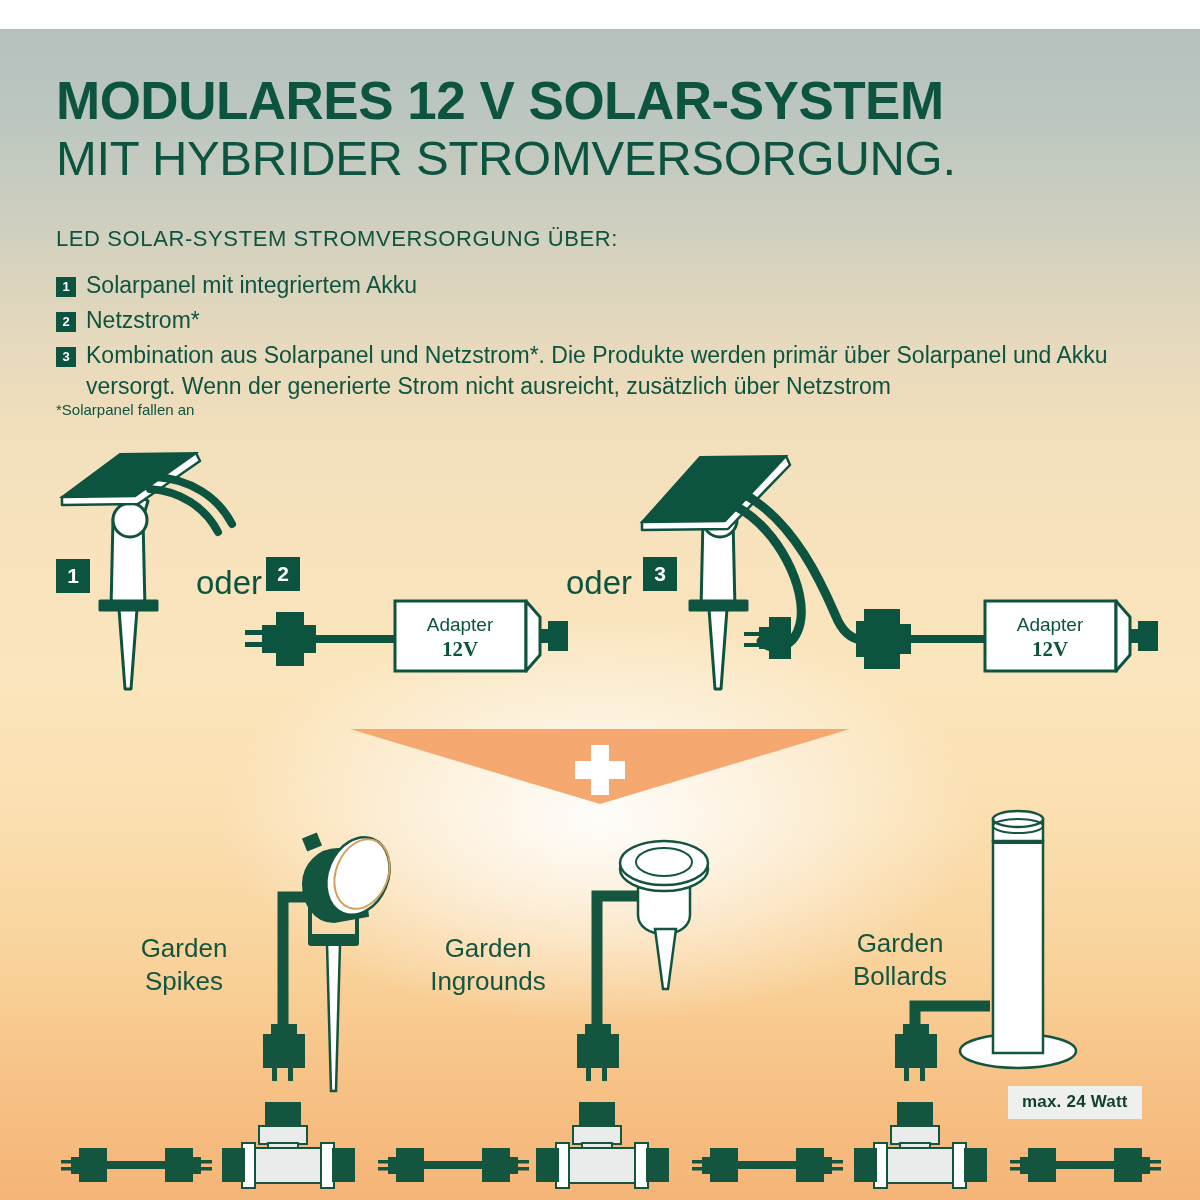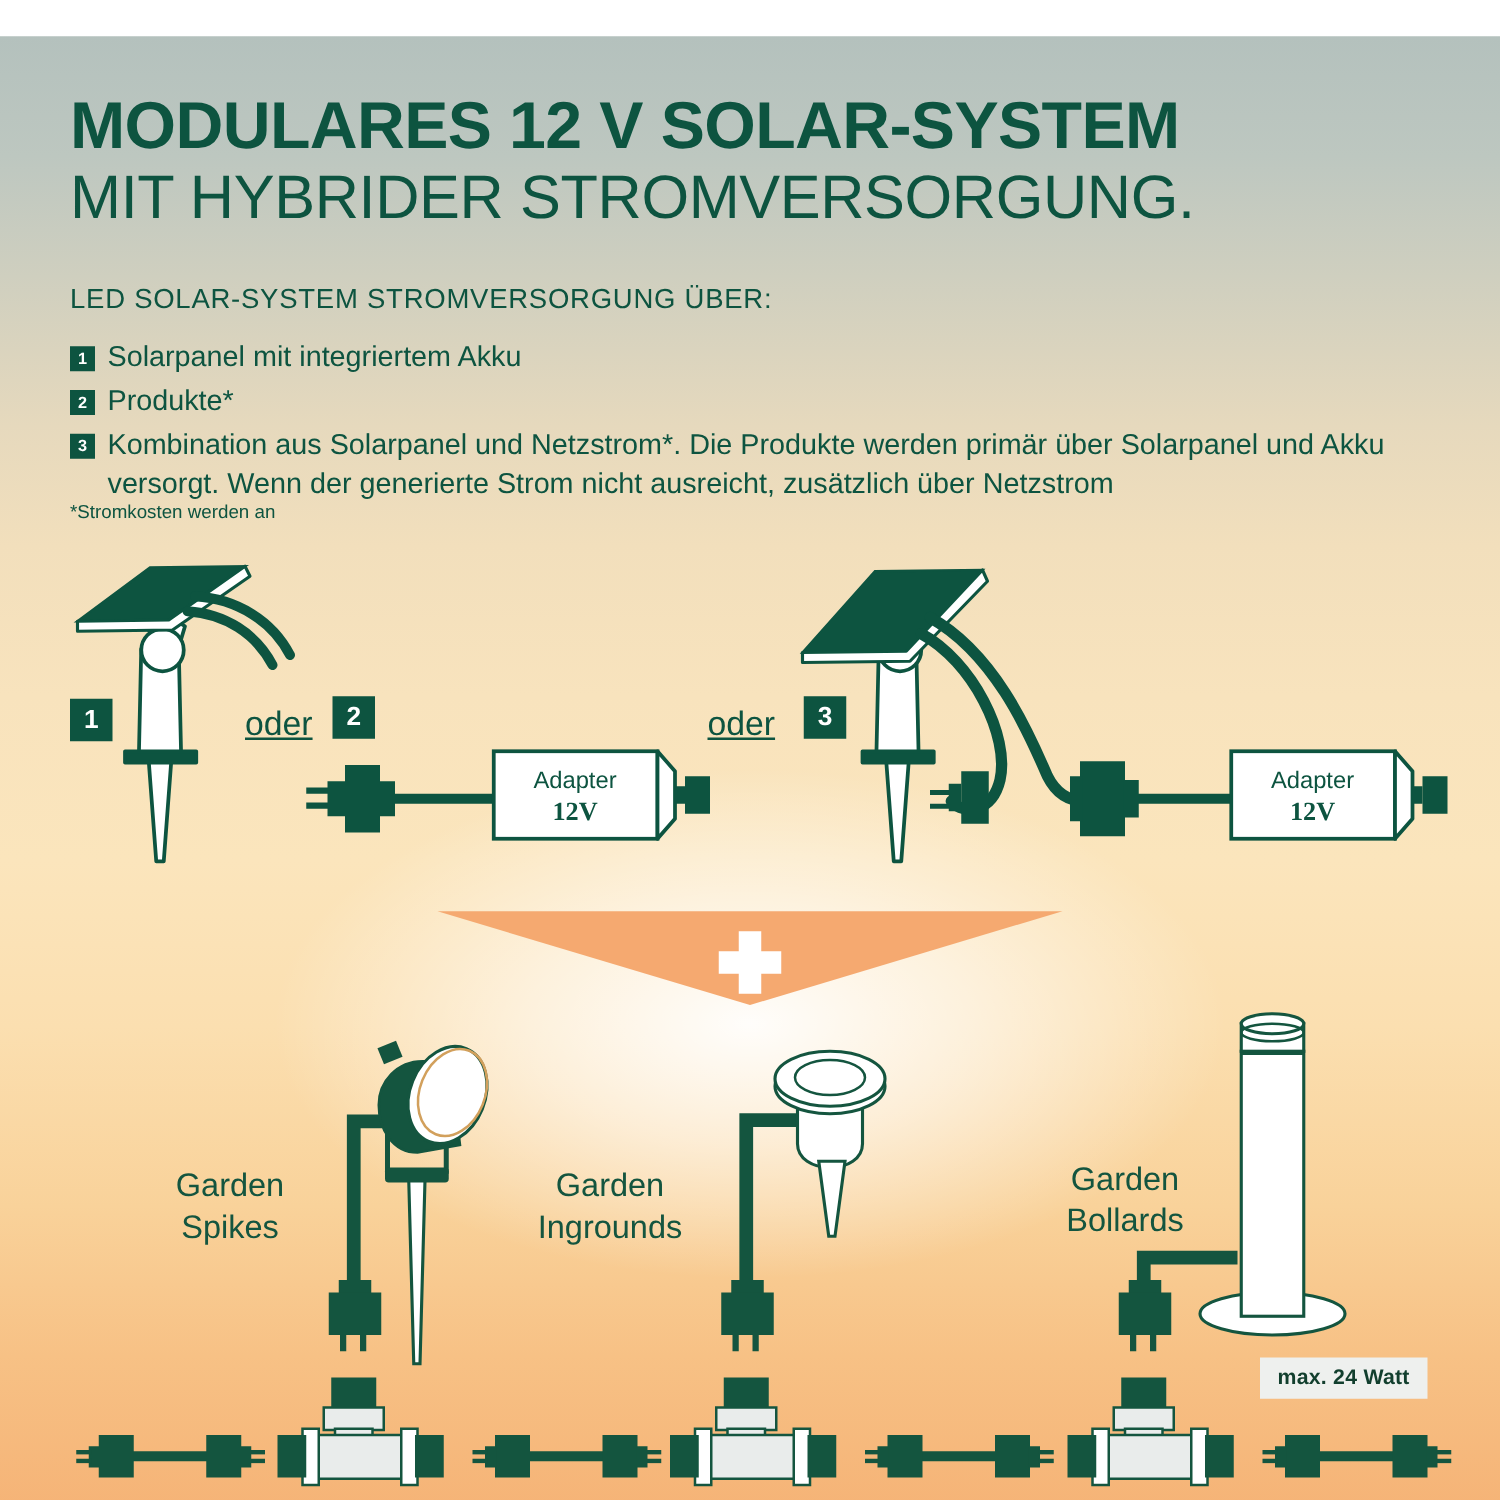--- a/index.html
+++ b/index.html
@@ -52,21 +52,21 @@
     font-size:13px;font-weight:bold;line-height:20px;text-align:center;
     margin-top:7px;margin-right:10px;
   }
   .btext{font-size:23px;line-height:31px;}
   #footnote{
     position:absolute;left:56px;top:372px;font-size:15px;color:#0d5440;
   }
 
   
   .oder{
-    position:absolute;font-size:27px;color:#0d5440;text-decoration:underline;
+    position:absolute;font-size:33px;color:#0d5440;
   }
   .numbox{
     position:absolute;width:34px;height:34px;background:#0d5440;color:#fff;
     font-size:21px;font-weight:bold;line-height:34px;text-align:center;
   }
   .prodlabel{
     position:absolute;font-size:26px;line-height:33px;color:#14553f;text-align:center;
   }
   #wattbadge{
     position:absolute;left:1008px;top:1057px;
@@ -91,29 +91,29 @@
 
   <div id="subhead">LED SOLAR-SYSTEM STROMVERSORGUNG ÜBER:</div>
 
   <div id="bullets">
     <div class="bullet">
       <div class="badge">1</div>
       <div class="btext">Solarpanel mit integriertem Akku</div>
     </div>
     <div class="bullet">
       <div class="badge">2</div>
-      <div class="btext">Produkte*</div>
+      <div class="btext">Netzstrom*</div>
     </div>
     <div class="bullet">
       <div class="badge">3</div>
       <div class="btext" style="padding-right:14px;">Kombination aus Solarpanel und Netzstrom*. Die Produkte werden primär über Solarpanel und Akku versorgt. Wenn der generierte Strom nicht ausreicht, zusätzlich über Netzstrom</div>
     </div>
   </div>
 
-  <div id="footnote">*Stromkosten werden an</div>
+  <div id="footnote">*Solarpanel fallen an</div>
 
   <svg class="layer" width="1200" height="1200" viewBox="0 0 1200 1200">
     <polygon points="350,700 850,700 600,775" fill="#f5a970"></polygon>
     <g fill="#ffffff">
       <rect x="591" y="716" width="18" height="50"></rect>
       <rect x="575" y="732" width="50" height="18"></rect>
     </g>
   </svg>
 
   <svg class="layer" width="1200" height="1200" viewBox="0 0 1200 1200">

